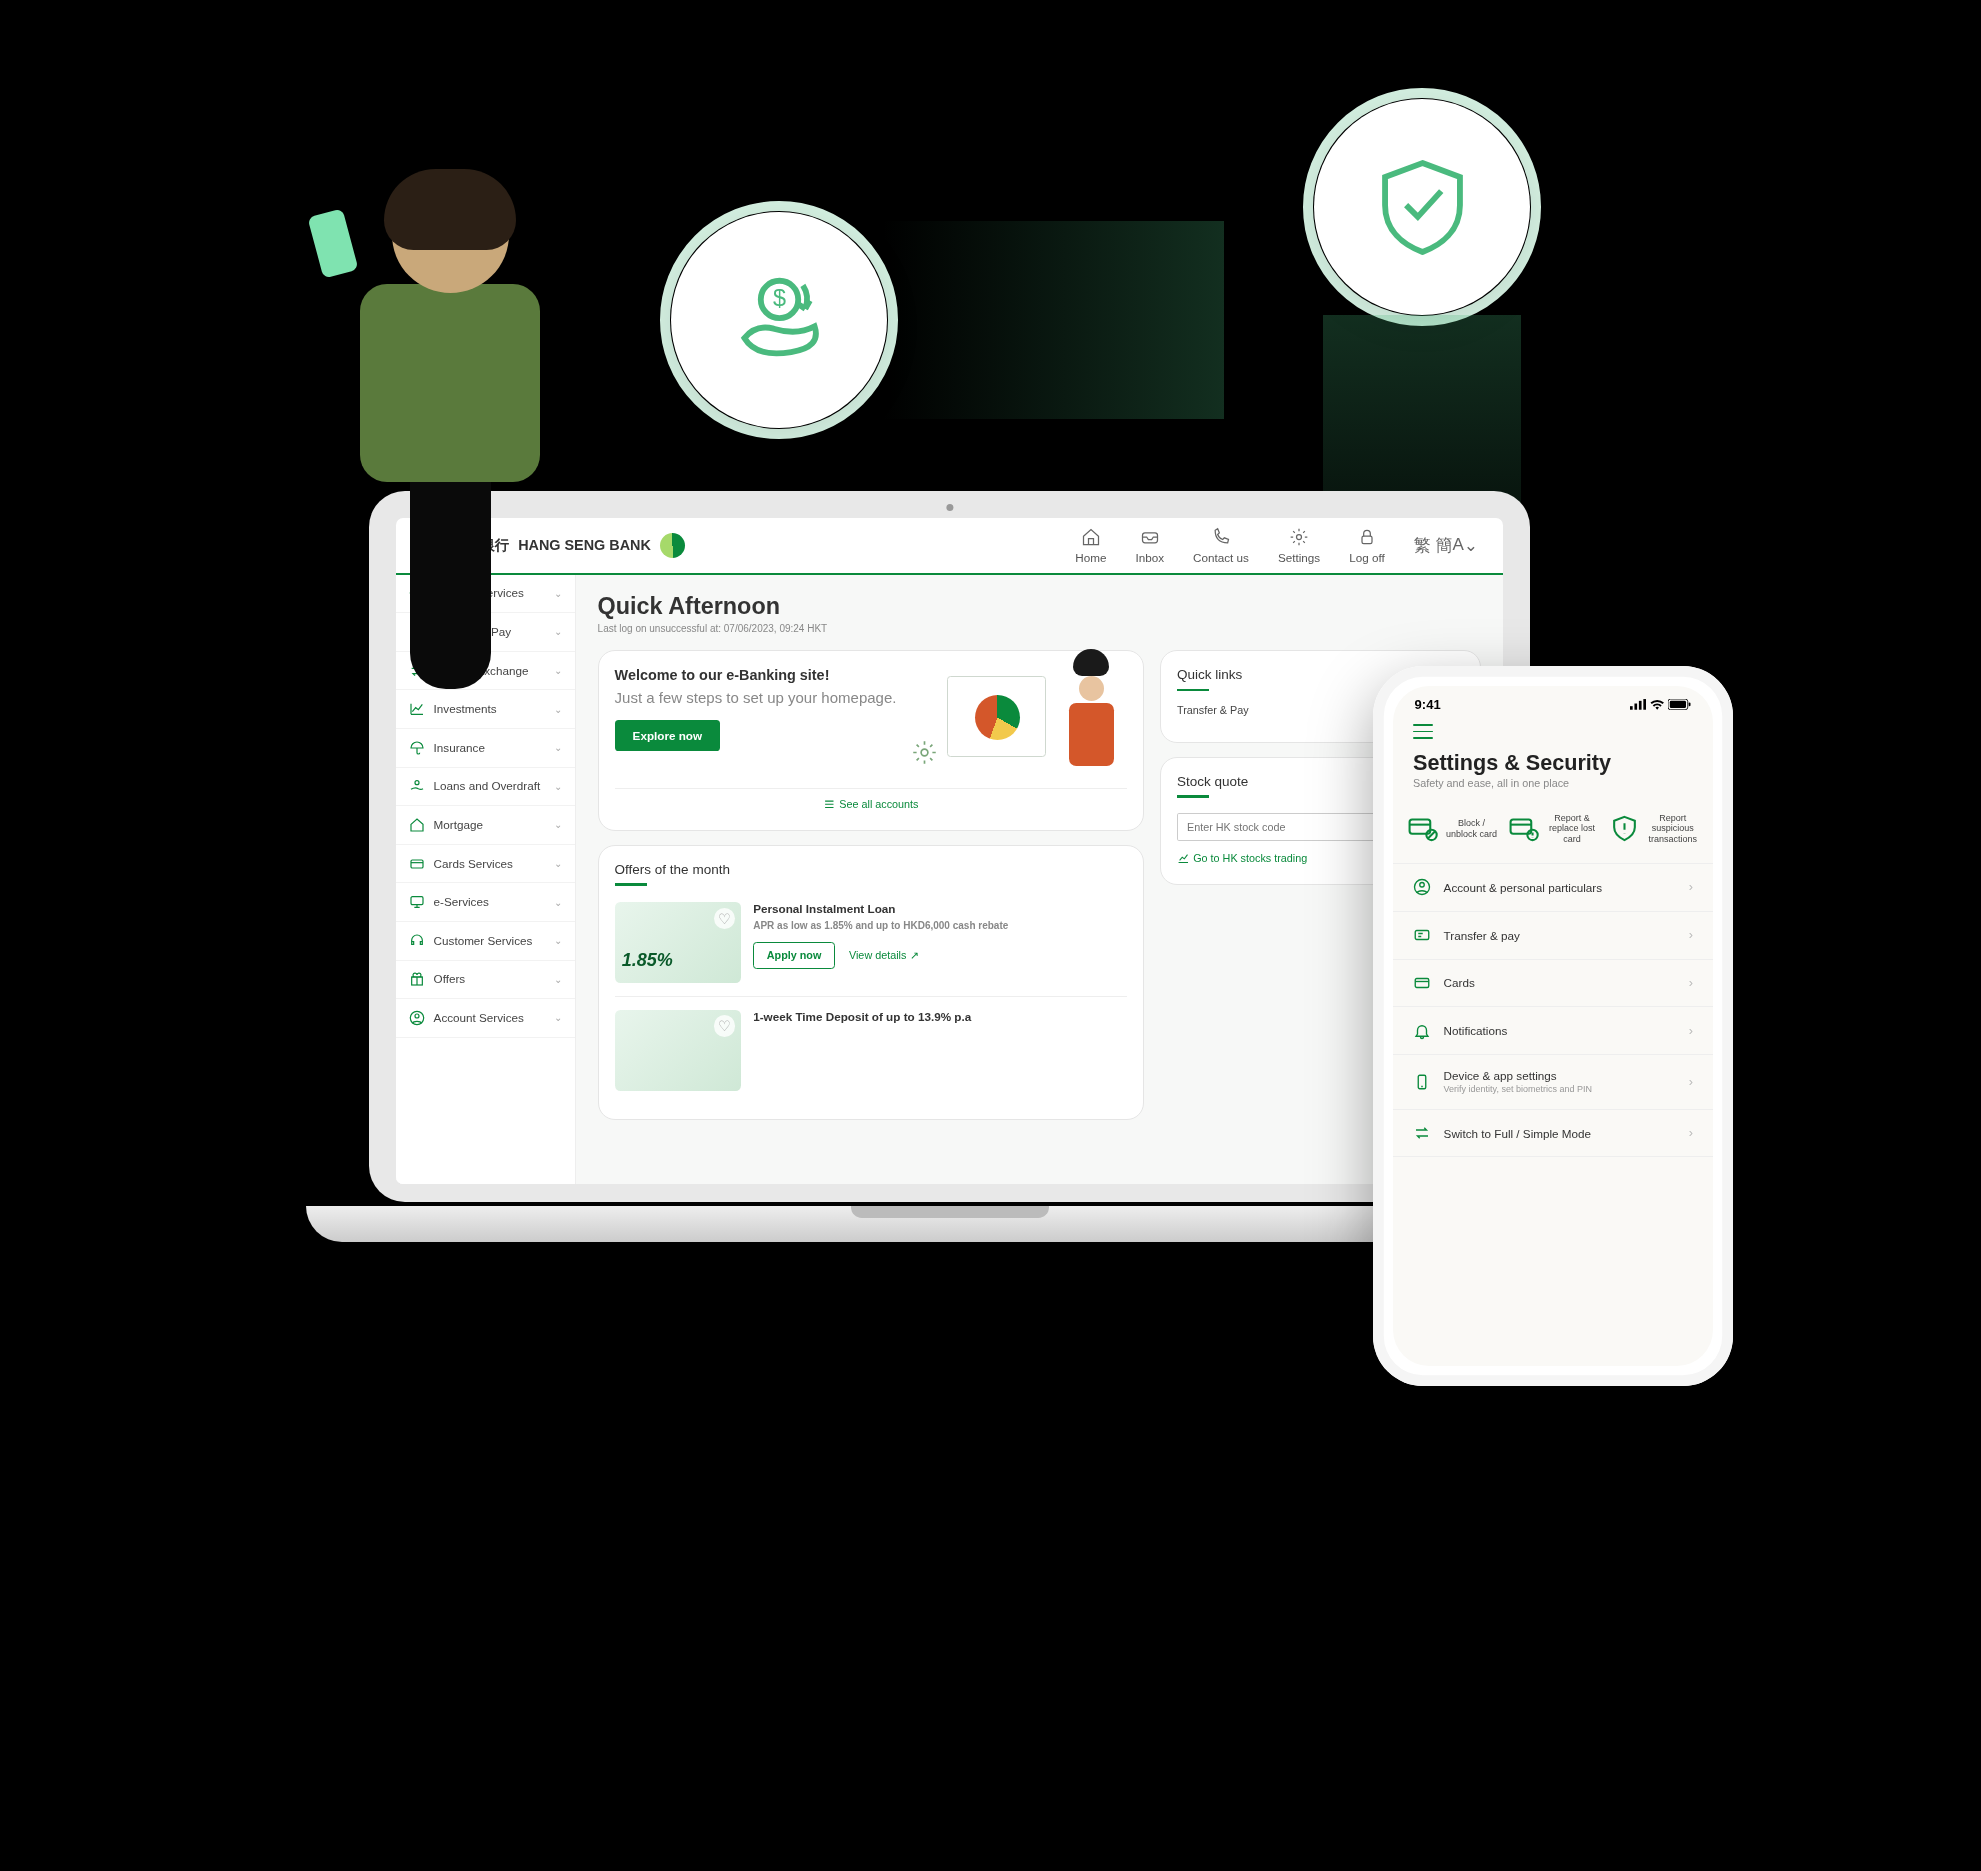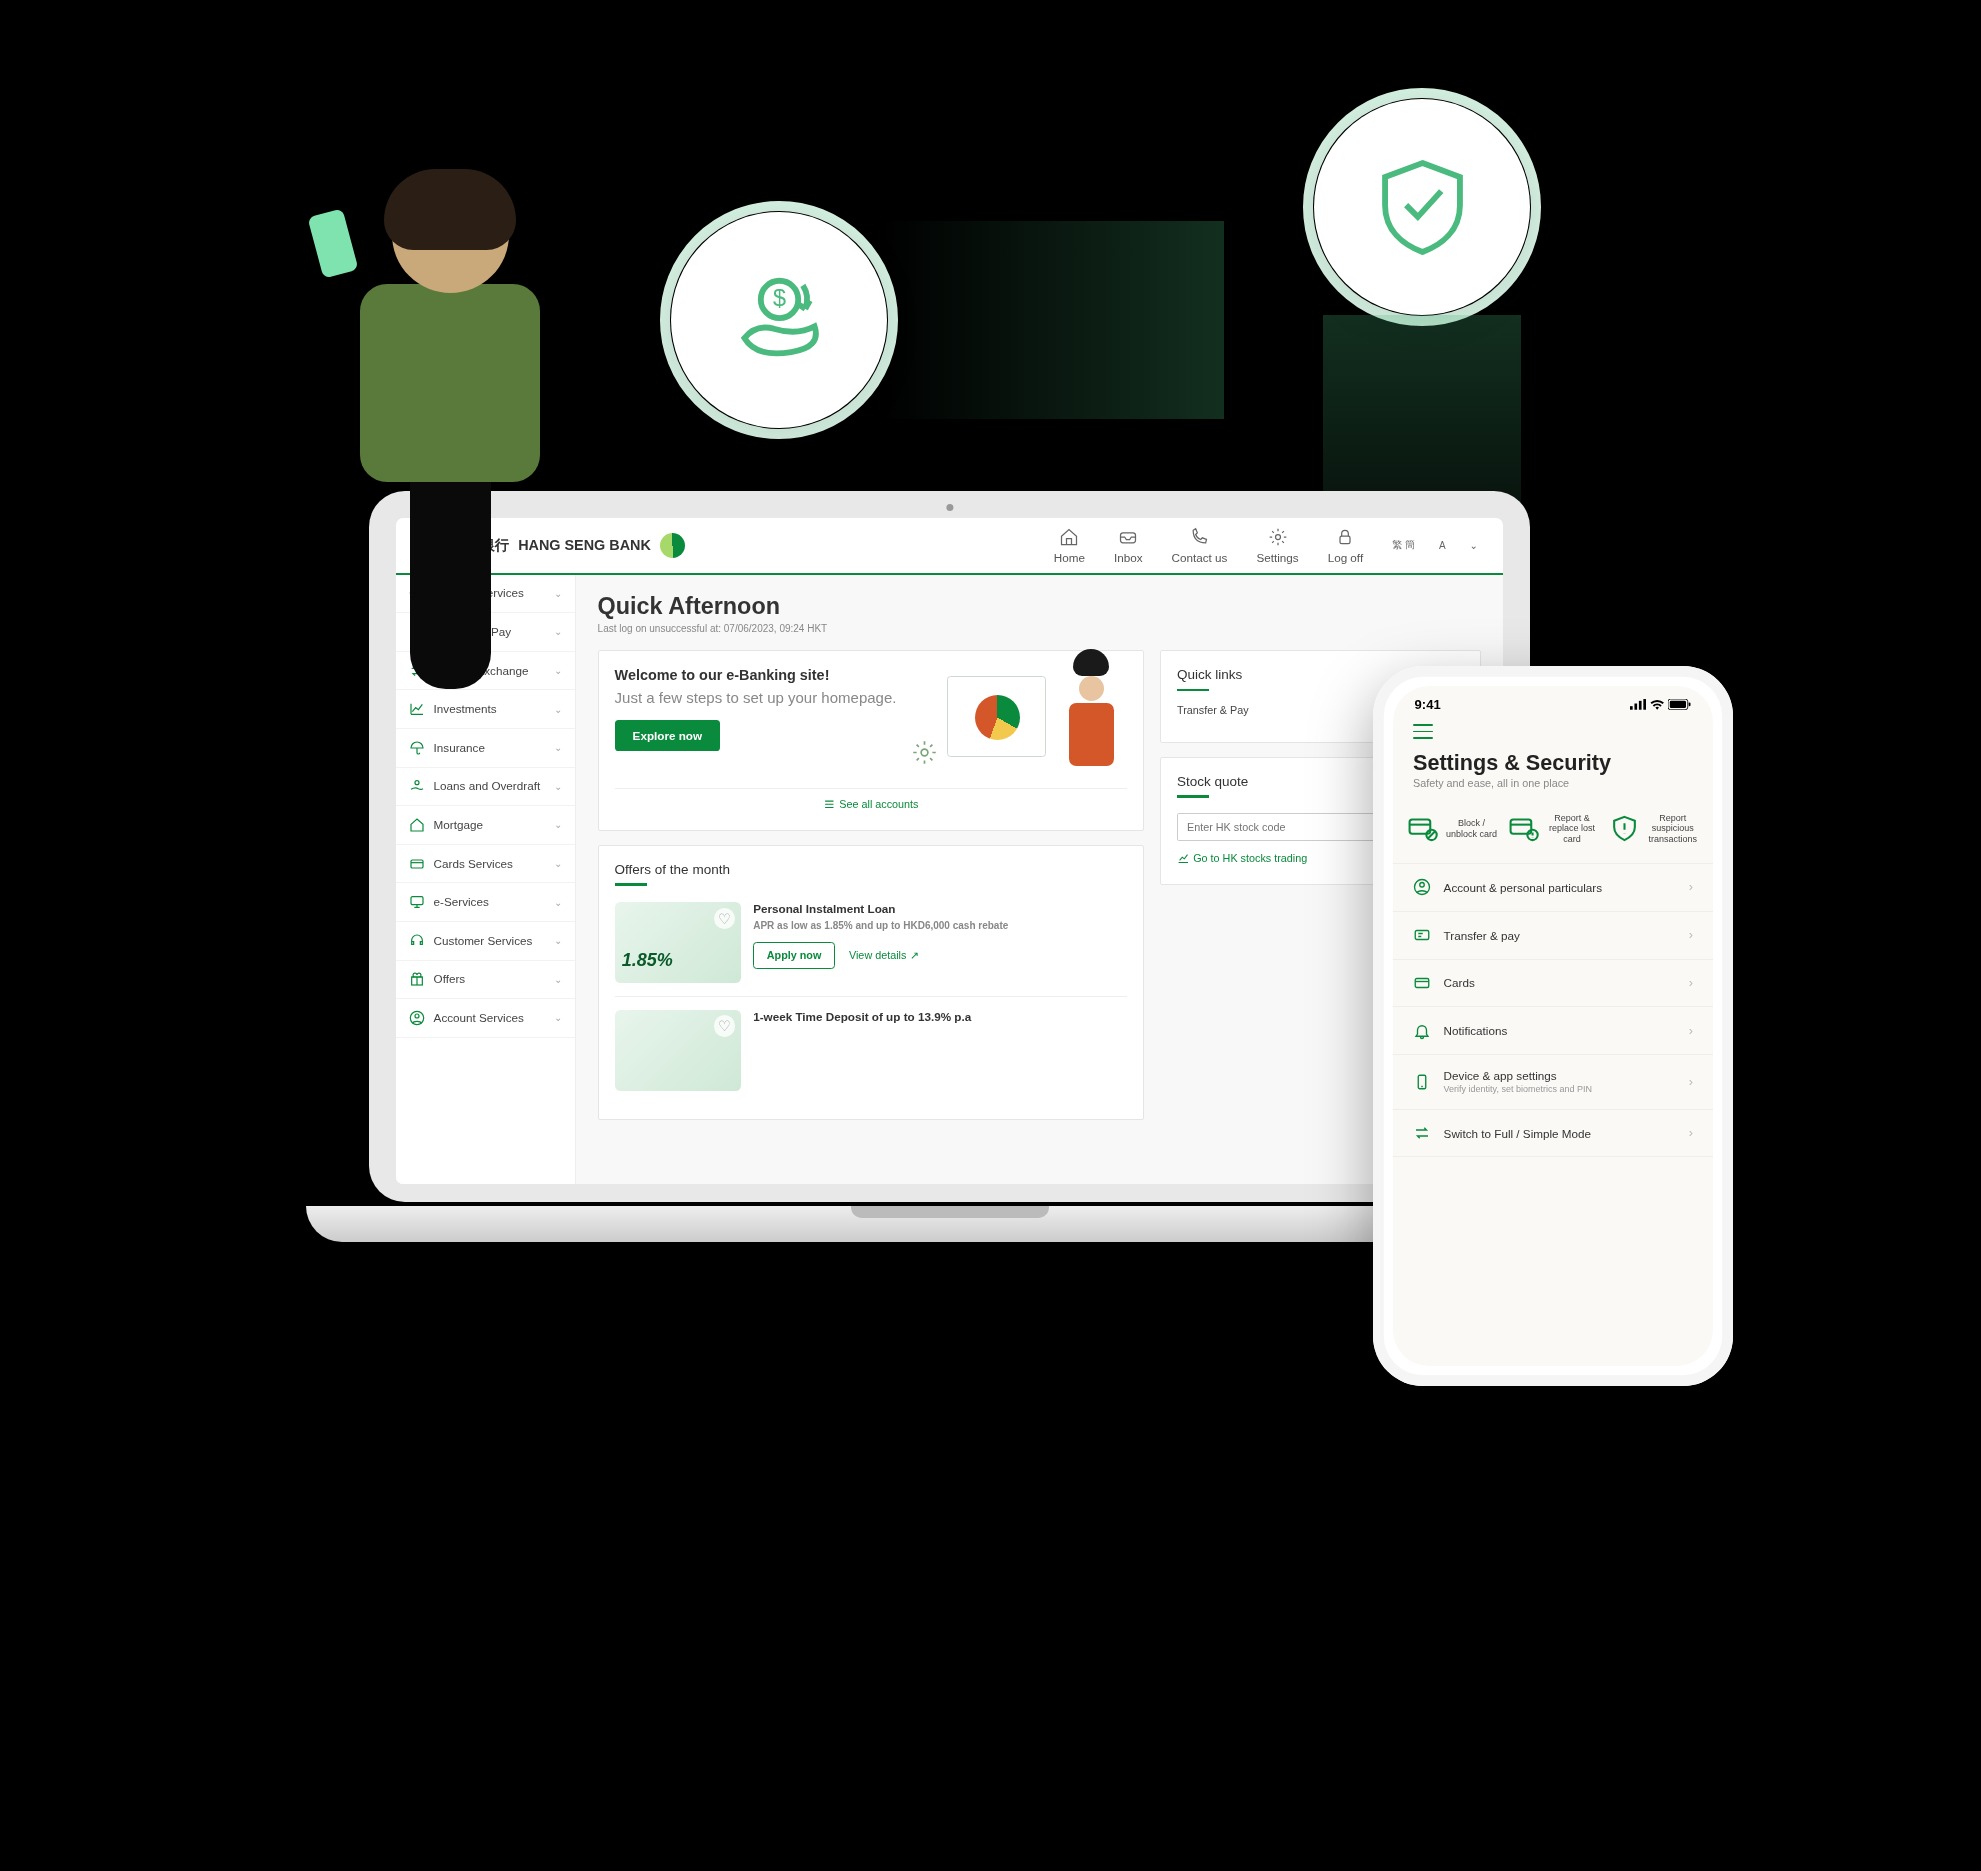--- a/index.html
+++ b/index.html
@@ -33,38 +33,38 @@
 
 
 .lap-header { display: flex; align-items: center; justify-content: space-between; padding: 9px 25px; border-bottom: 2.7px solid #0a8a3c; }
 .brand { display: flex; align-items: center; gap: 9px; font-size: 14.4px; font-weight: 600; color: #333; }
 .brand-logo { width: 21.6px; height: 21.6px; background: #d4002a; border-radius: 50%; position: relative; }
 .brand-logo::after { content: ""; position: absolute; inset: 4.5px; border: 1.8px solid #fff; border-radius: 50%; border-right-color: transparent; border-bottom-color: transparent; transform: rotate(45deg); }
 .brand-90 { width: 25px; height: 25px; border-radius: 50%; background: conic-gradient(#0a8a3c 0 180deg, #a6d96a 180deg 360deg); }
 .topnav { display: flex; align-items: center; gap: 29px; }
 .topnav-item { display: flex; flex-direction: column; align-items: center; gap: 3.6px; font-size: 11.7px; color: #555; cursor: pointer; }
 .topnav-icon { width: 20px; height: 20px; display: flex; align-items: center; justify-content: center; color: #666; }
-.topnav-right { display: flex; align-items: center; gap: 24px; font-size: 10px; color: #666; }
+.topnav-right { display: flex; align-items: center; gap: 0; font-size: 17px; color: #666; }
 
 
 .lap-body { display: flex; flex: 1; overflow: hidden; background: #f7f8f7; }
 .sidebar { width: 180px; background: #fff; border-right: 0.9px solid #eee; overflow-y: auto; }
 .sidebar-item { display: flex; align-items: center; gap: 9px; padding: 10.8px 12.6px; font-size: 11.7px; color: #444; border-bottom: 0.9px solid #f2f2f2; cursor: pointer; }
 .sidebar-item .sb-icon { width: 16px; height: 16px; color: #0a8a3c; flex-shrink: 0; }
 .sidebar-item .chev { margin-left: auto; color: #aaa; font-size: 10px; }
 .sidebar-item .sb-label { flex: 1; line-height: 1.2; }
 
 .main { flex: 1; padding: 18px 21.6px; overflow: hidden; }
 .greeting { font-size: 23.4px; color: #333; margin-bottom: 3.6px; }
 .lastlog { font-size: 10px; color: #888; margin-bottom: 16px; }
 .row { display: flex; gap: 16px; }
 .col-main { flex: 1.7; display: flex; flex-direction: column; gap: 14.4px; }
 .col-side { flex: 1; display: flex; flex-direction: column; gap: 14.4px; }
 
-.card { background: #fff; border: 0.9px solid #e5e5e5; border-radius: 2px; padding: 16px; }
+.card { background: #fff; border: 0.9px solid #e5e5e5; border-radius: 17px; padding: 16px; }
 .welcome { display: flex; gap: 16px; position: relative; }
 .welcome-text h3 { font-size: 14.4px; color: #333; margin-bottom: 5.4px; font-weight: 600; }
 .welcome-text p { font-size: 15px; color: #888; margin-bottom: 14px; }
 .btn-primary { background: #0a8a3c; color: #fff; border: none; padding: 9px 18px; border-radius: 3.6px; font-size: 11.7px; font-weight: 600; cursor: pointer; }
 .btn-outline { background: #fff; color: #0a8a3c; border: 1.4px solid #0a8a3c; padding: 6.3px 12.6px; border-radius: 3.6px; font-size: 10.8px; font-weight: 600; cursor: pointer; }
 .link-green { color: #0a8a3c; font-size: 10.8px; text-decoration: none; display: inline-flex; align-items: center; gap: 3.6px; cursor: pointer; }
 .welcome-illus { flex: 1; position: relative; min-height: 108px; }
 .illus-person { position: absolute; right: 9px; bottom: 0; width: 54px; height: 99px; }
 .illus-person .ip-head { width: 25px; height: 25px; background: #e8c4a0; border-radius: 50%; margin: 0 auto; }
 .illus-person .ip-hair { width: 36px; height: 27px; background: #1a1a1a; border-radius: 18px 18px 9px 9px; margin: -27px auto 0; }

